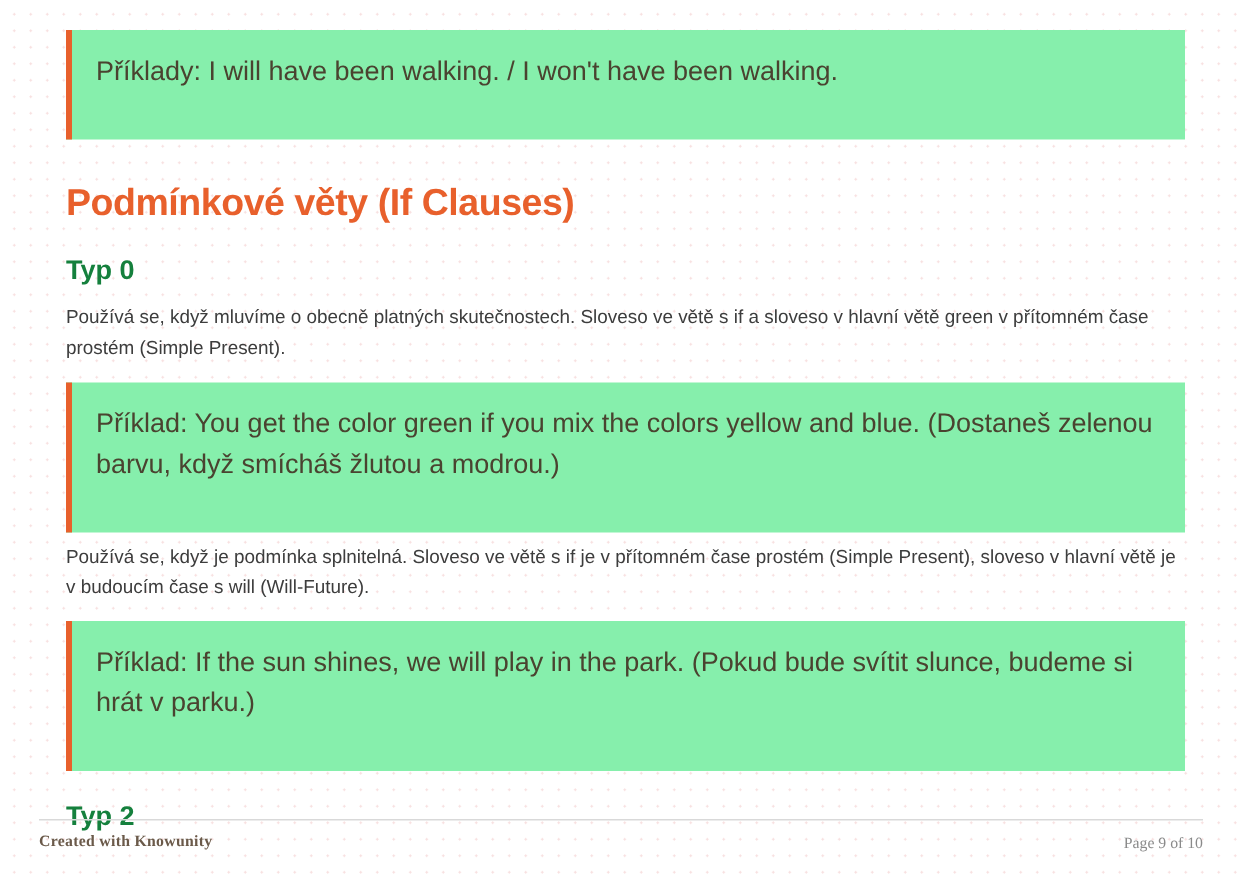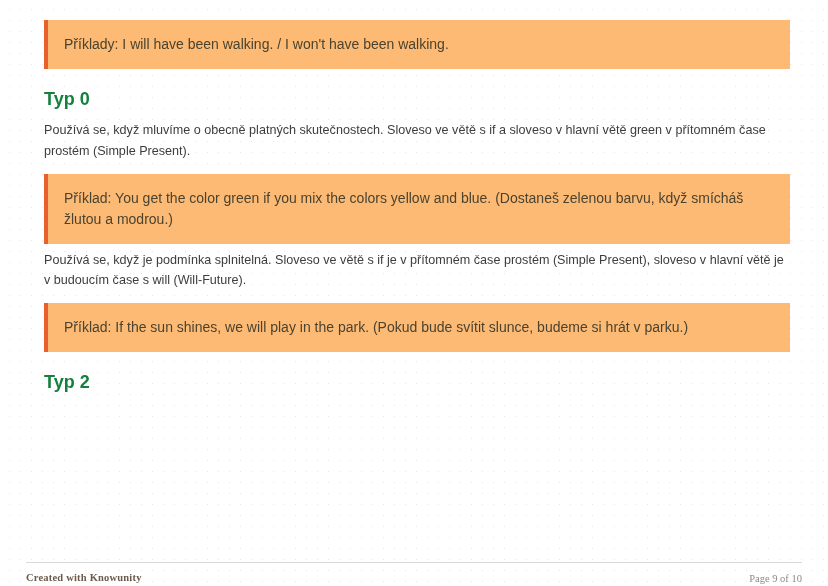--- a/index.html
+++ b/index.html
@@ -24,25 +24,25 @@
     background-position: 4px 4px;
     pointer-events: none;
   }
   .content {
     position: absolute;
     left: 44px;
     top: 20px;
     width: 746px;
   }
   .callout {
-    background: #fdba74;
+    background: #86efac;
     border-left: 4px solid #e8602c;
-    padding: 14px 18px 14px 16px;
+    padding: 14px 18px 32px 16px;
     color: #4a4330;
-    font-size: 14px;
+    font-size: 18px;
     line-height: 1.5;
     margin-bottom: 6px;
   }
   .callout.first { margin-bottom: 0; }
   h1.section-title {
     color: #e8602c;
     font-size: 25px;
     font-weight: bold;
     letter-spacing: -0.3px;
     margin: 28px 0 14px 0;
@@ -57,21 +57,21 @@
     color: #3d3d3d;
     font-size: 12.6px;
     line-height: 1.65;
     margin: 0 0 12px 0;
   }
   .footer {
     position: absolute;
     left: 0;
     bottom: 0;
     width: 828px;
-    height: 24px;
+    height: 40px;
   }
   .footer-rule {
     position: absolute;
     left: 26px;
     right: 26px;
     top: 0;
     border-top: 1px solid #d9d9d9;
   }
   .footer-left {
     position: absolute;
@@ -96,20 +96,21 @@
 <body>
 
 <div class="page-bg"></div>
 
 <div class="content">
 
   <div class="callout first">
     <span>Příklady: I will have been walking. / I won't have been walking.</span>
   </div>
 
+  <h1 class="section-title">Podmínkové věty (If Clauses)</h1>
 
   <h2 class="sub-title">Typ 0</h2>
 
   <p class="para">Používá se, když mluvíme o obecně platných skutečnostech. Sloveso ve větě s if a sloveso v hlavní větě green v přítomném čase prostém (Simple Present).</p>
 
   <div class="callout">
     <span>Příklad: You get the color green if you mix the colors yellow and blue. (Dostaneš zelenou barvu, když smícháš žlutou a modrou.)</span>
   </div>
 
 

